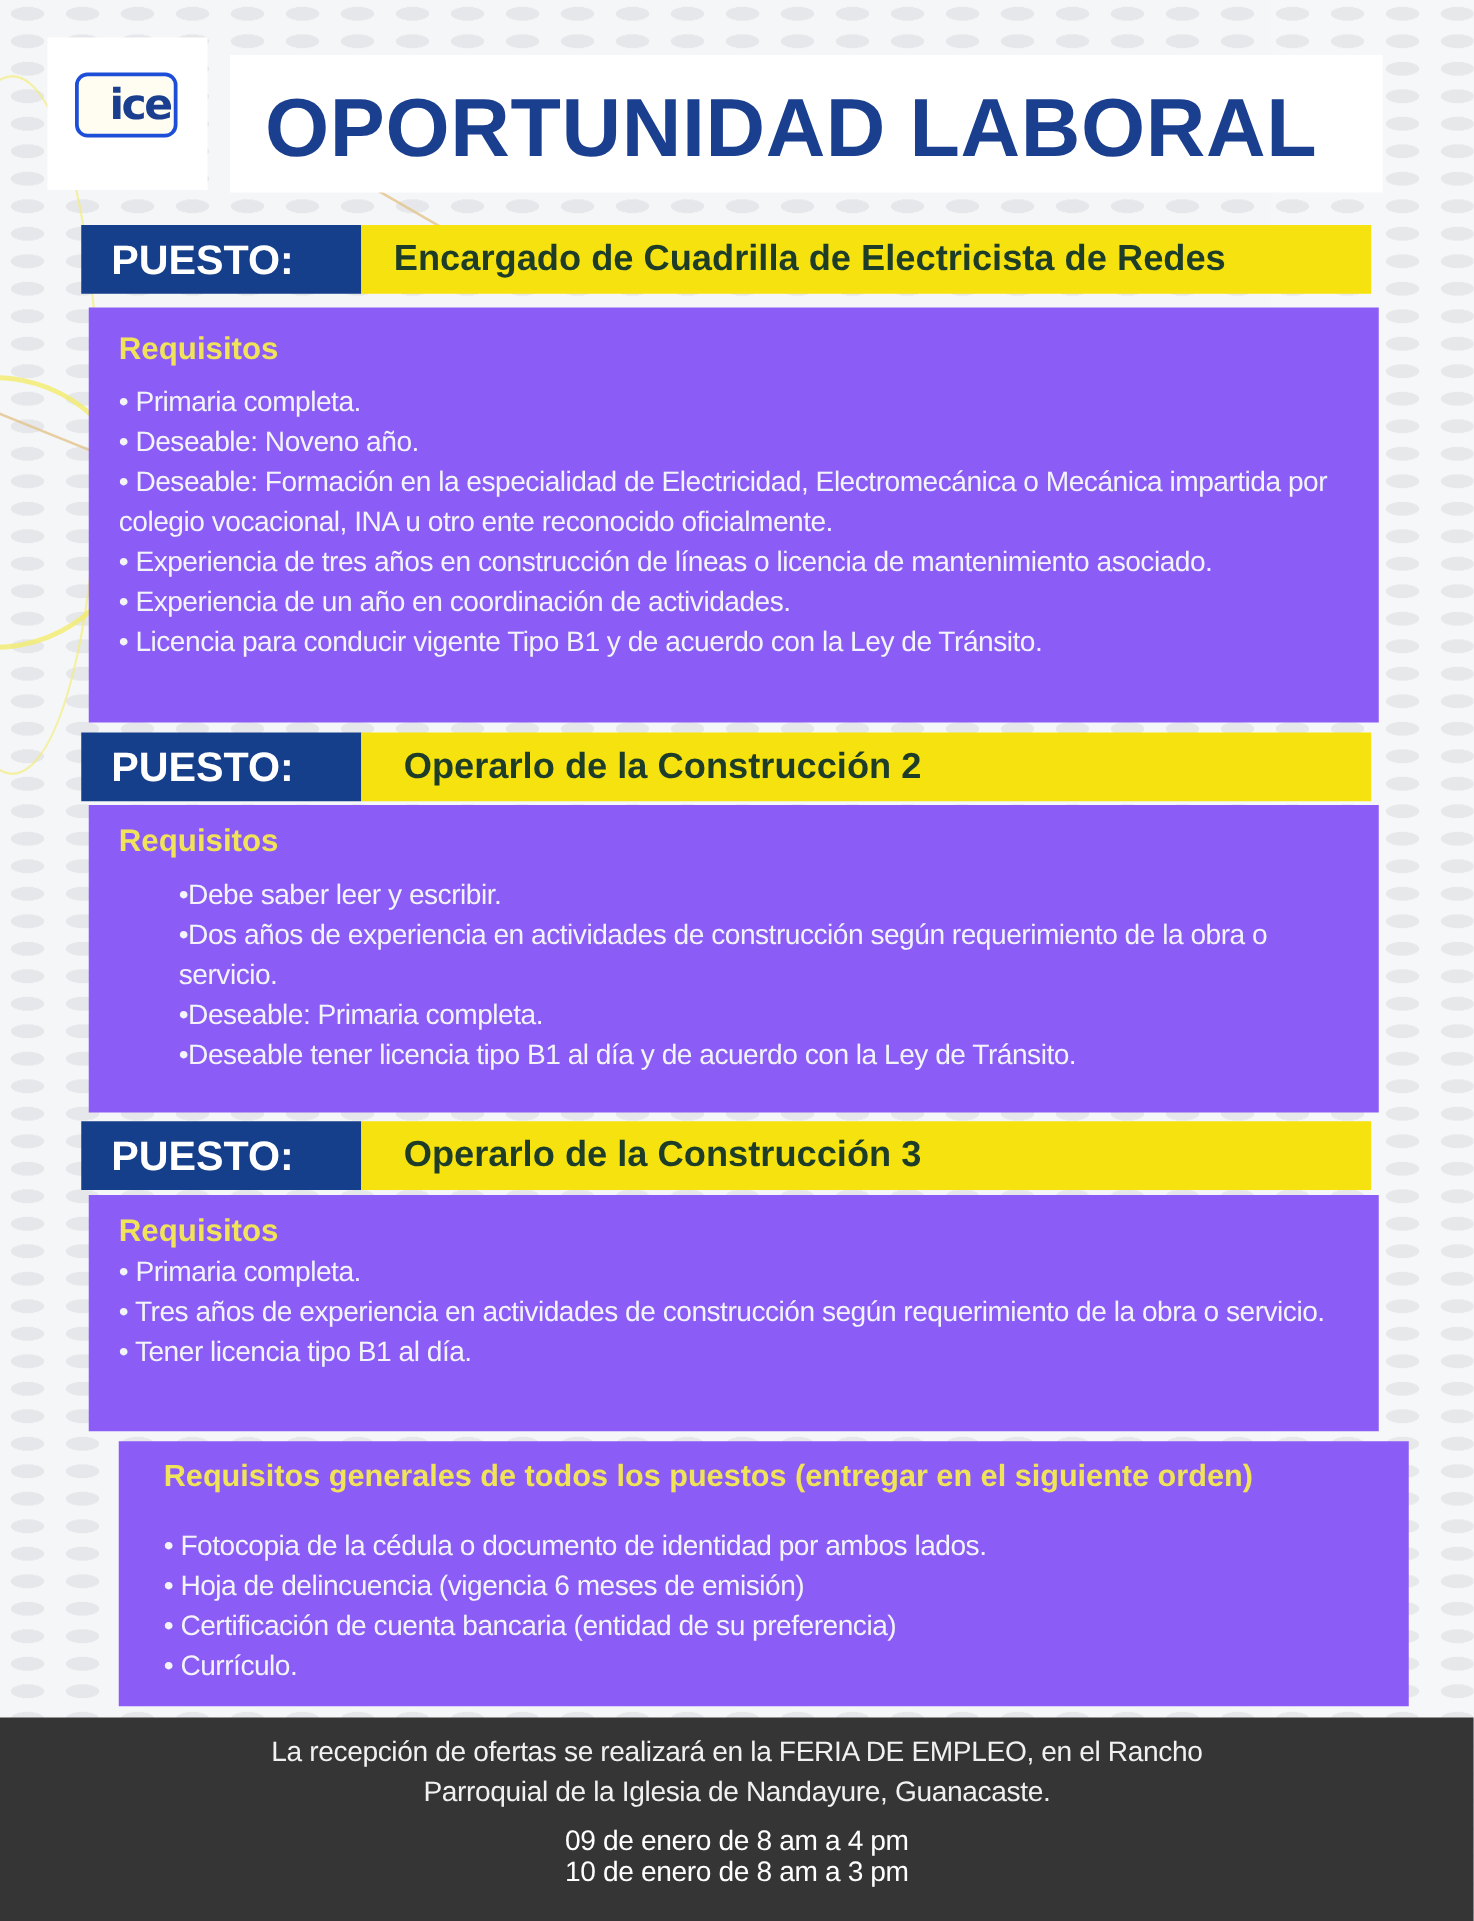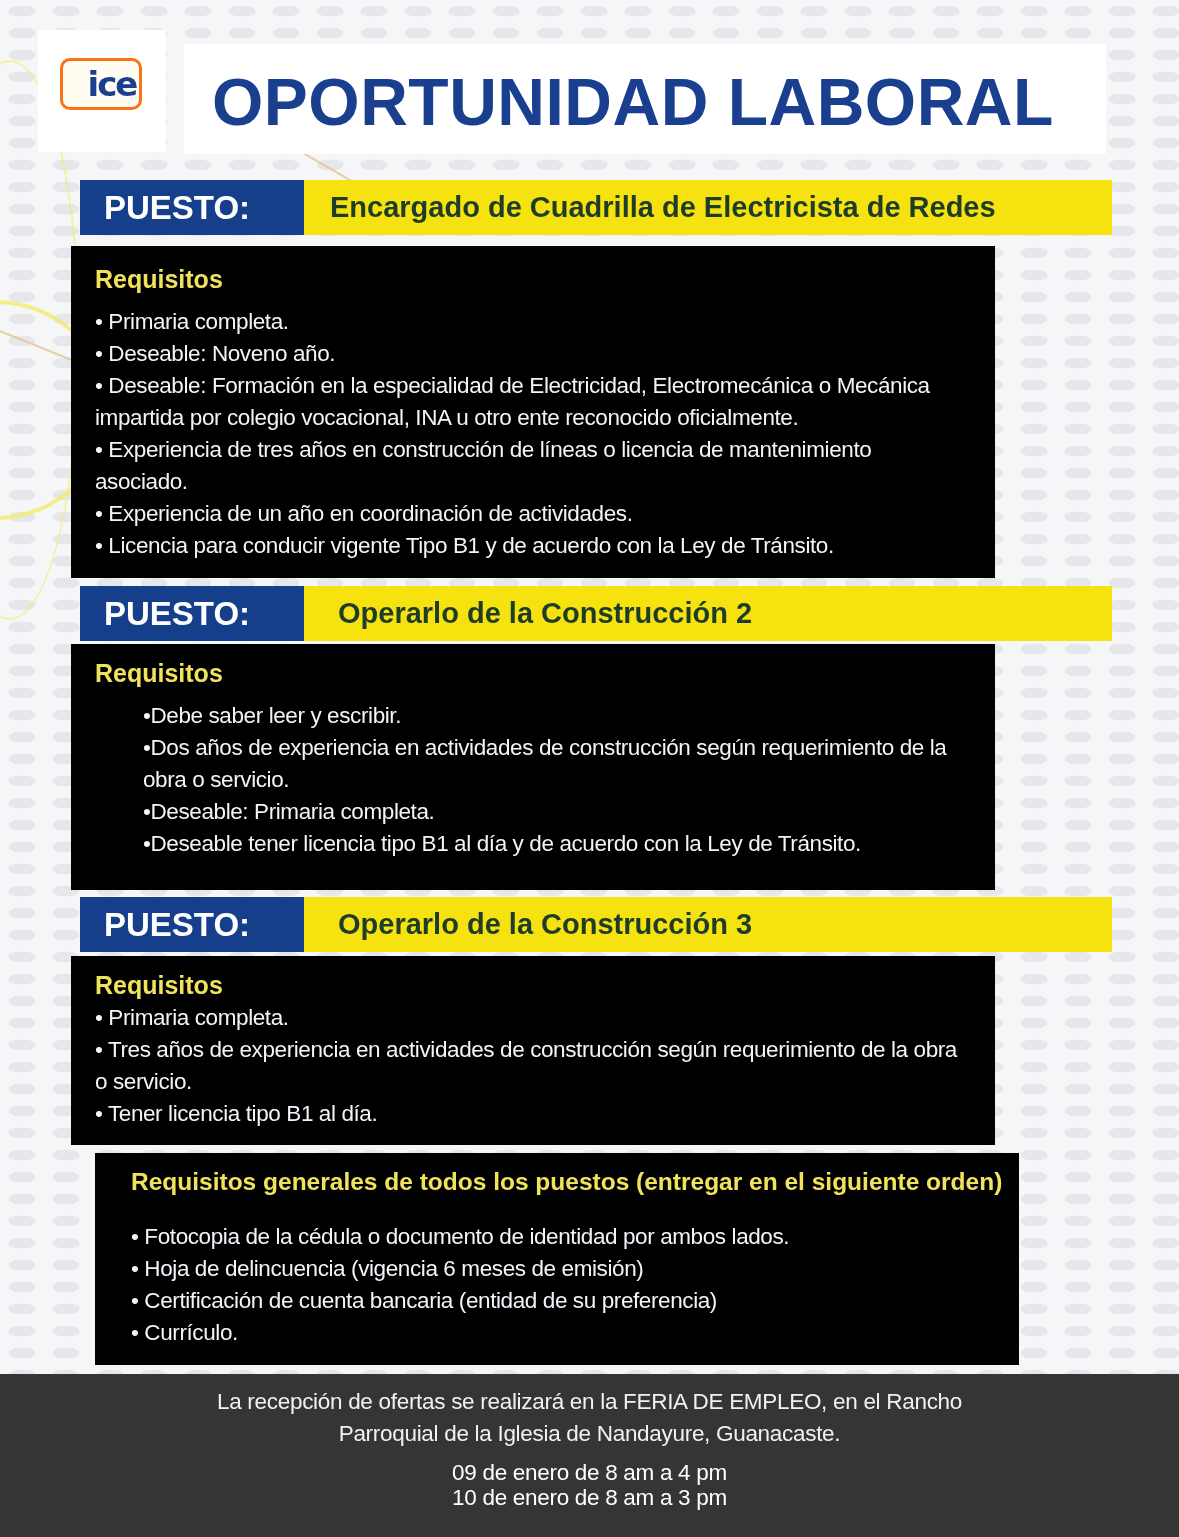--- a/index.html
+++ b/index.html
@@ -22,52 +22,52 @@
     }
     .bg-line {
       position: absolute; height: 2px; background: #e4c48a; transform-origin: 0 0; opacity: 0.8;
     }
     .logo-box {
       position: absolute; left: 38px; top: 30px; width: 128px; height: 122px;
       background: #ffffff;
     }
     .logo {
       position: absolute; left: 60px; top: 58px; width: 82px; height: 52px;
-      border: 3px solid #f97316; border-radius: 10px; background: #fffdf2;
+      border: 3px solid #1d4ed8; border-radius: 10px; background: #fffdf2;
       display: flex; align-items: center; justify-content: center;
       font-family: "DejaVu Sans", sans-serif; font-size: 34px; font-weight: bold;
       color: #1b3f8f; letter-spacing: -2px; line-height: 1; padding-left: 22px;
     }
     .title-box {
       position: absolute; left: 184px; top: 44px; width: 922px; height: 110px;
       background: #ffffff;
     }
     .title {
       position: absolute; left: 212px; top: 62px; width: 880px;
       font-family: "Liberation Sans", sans-serif; font-weight: bold;
       font-size: 66px; color: #1b3f8f; letter-spacing: 0.5px; line-height: 80px;
       white-space: nowrap;
     }
     .puesto-row {
-      position: absolute; left: 80px; width: 1032px; height: 55px;
+      position: absolute; left: 65px; width: 1032px; height: 55px;
       display: flex;
     }
     .puesto-label {
       width: 224px; height: 100%; background: #163f8b;
       color: #ffffff; font-weight: bold; font-size: 33px;
       display: flex; align-items: center; padding-left: 24px;
     }
     .puesto-value {
       flex: 1; height: 100%; background: #f5e20e;
       color: #1e3d29; font-weight: bold; font-size: 29px;
       display: flex; align-items: center; padding-left: 26px;
     }
     .puesto-value.wide { padding-left: 34px; }
     .panel {
-      position: absolute; left: 71px; width: 924px; background: #000000;
+      position: absolute; left: 71px; width: 1032px; background: #8b5cf6;
       color: #f2f4fa; padding: 0 14px 0 24px;
     }
     .panel h3 {
       color: #f0e35a; font-size: 25px; font-weight: bold; line-height: 30px;
     }
     .panel ul { list-style: none; }
     .panel li {
       font-size: 22.5px; line-height: 32px; letter-spacing: -0.4px;
     }
     .panel.general { padding-left: 36px; }

